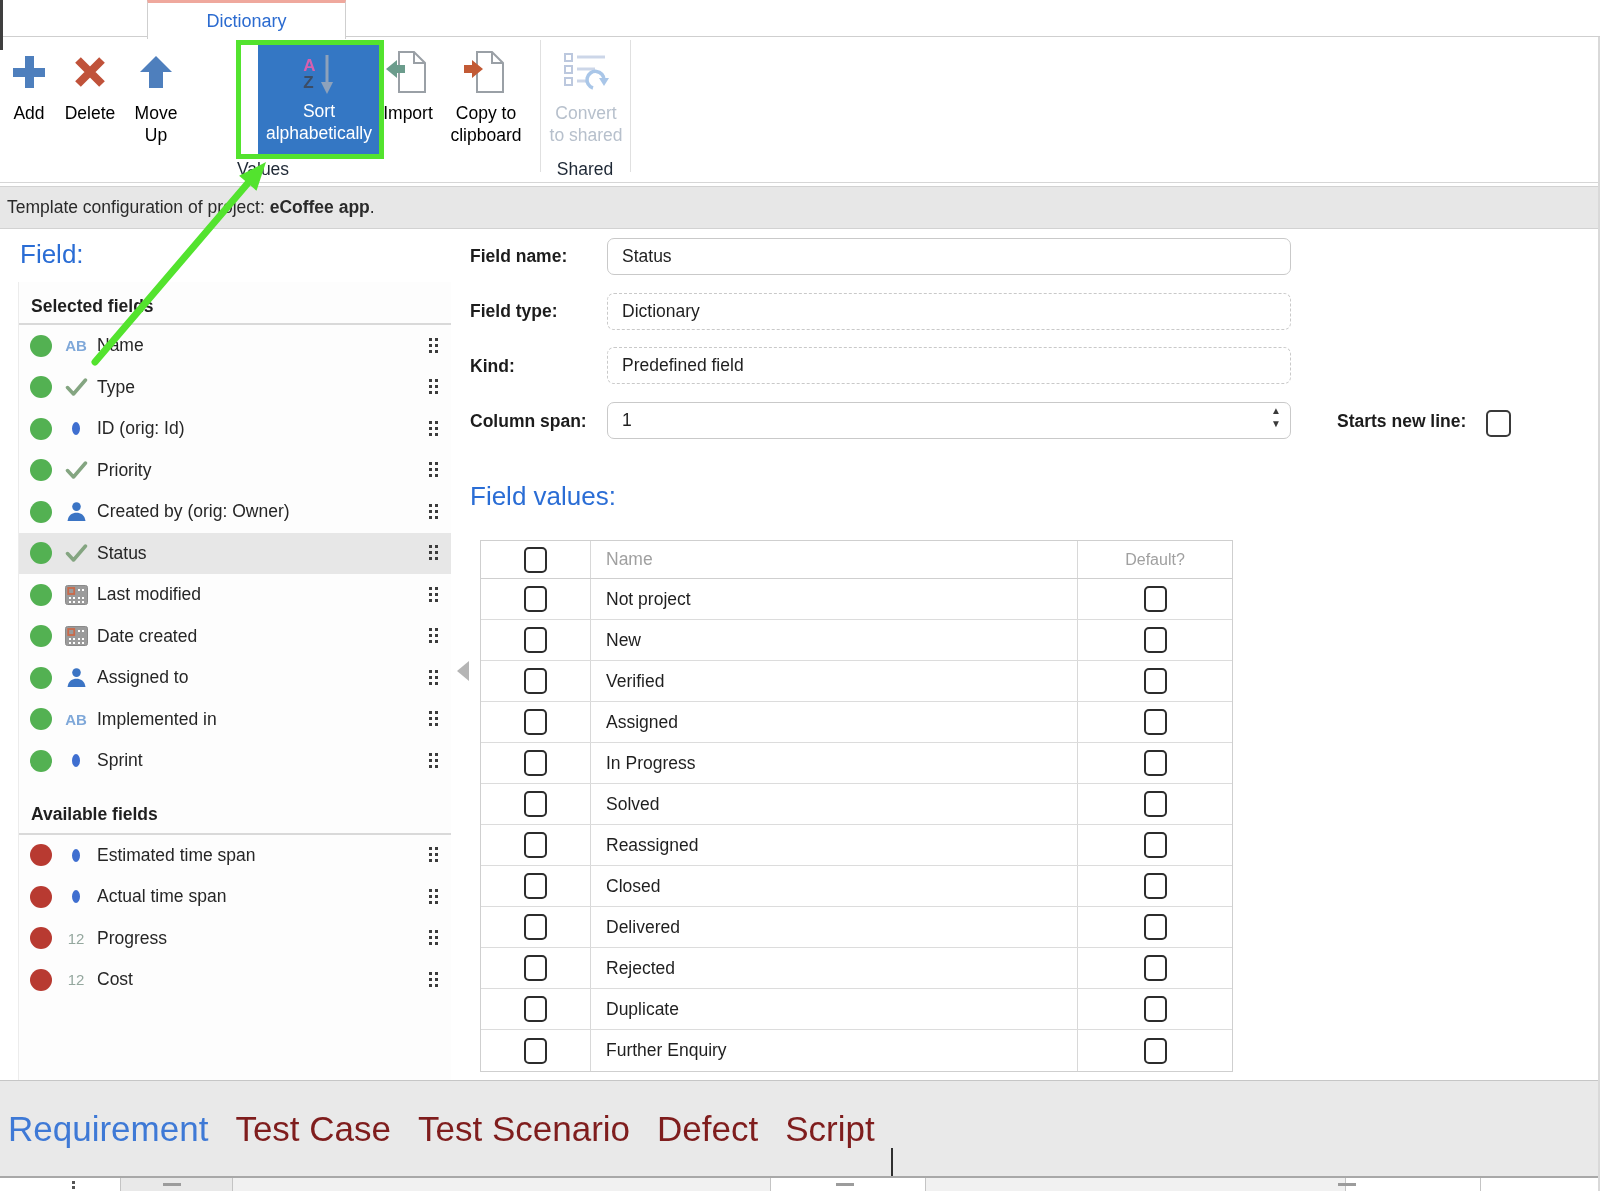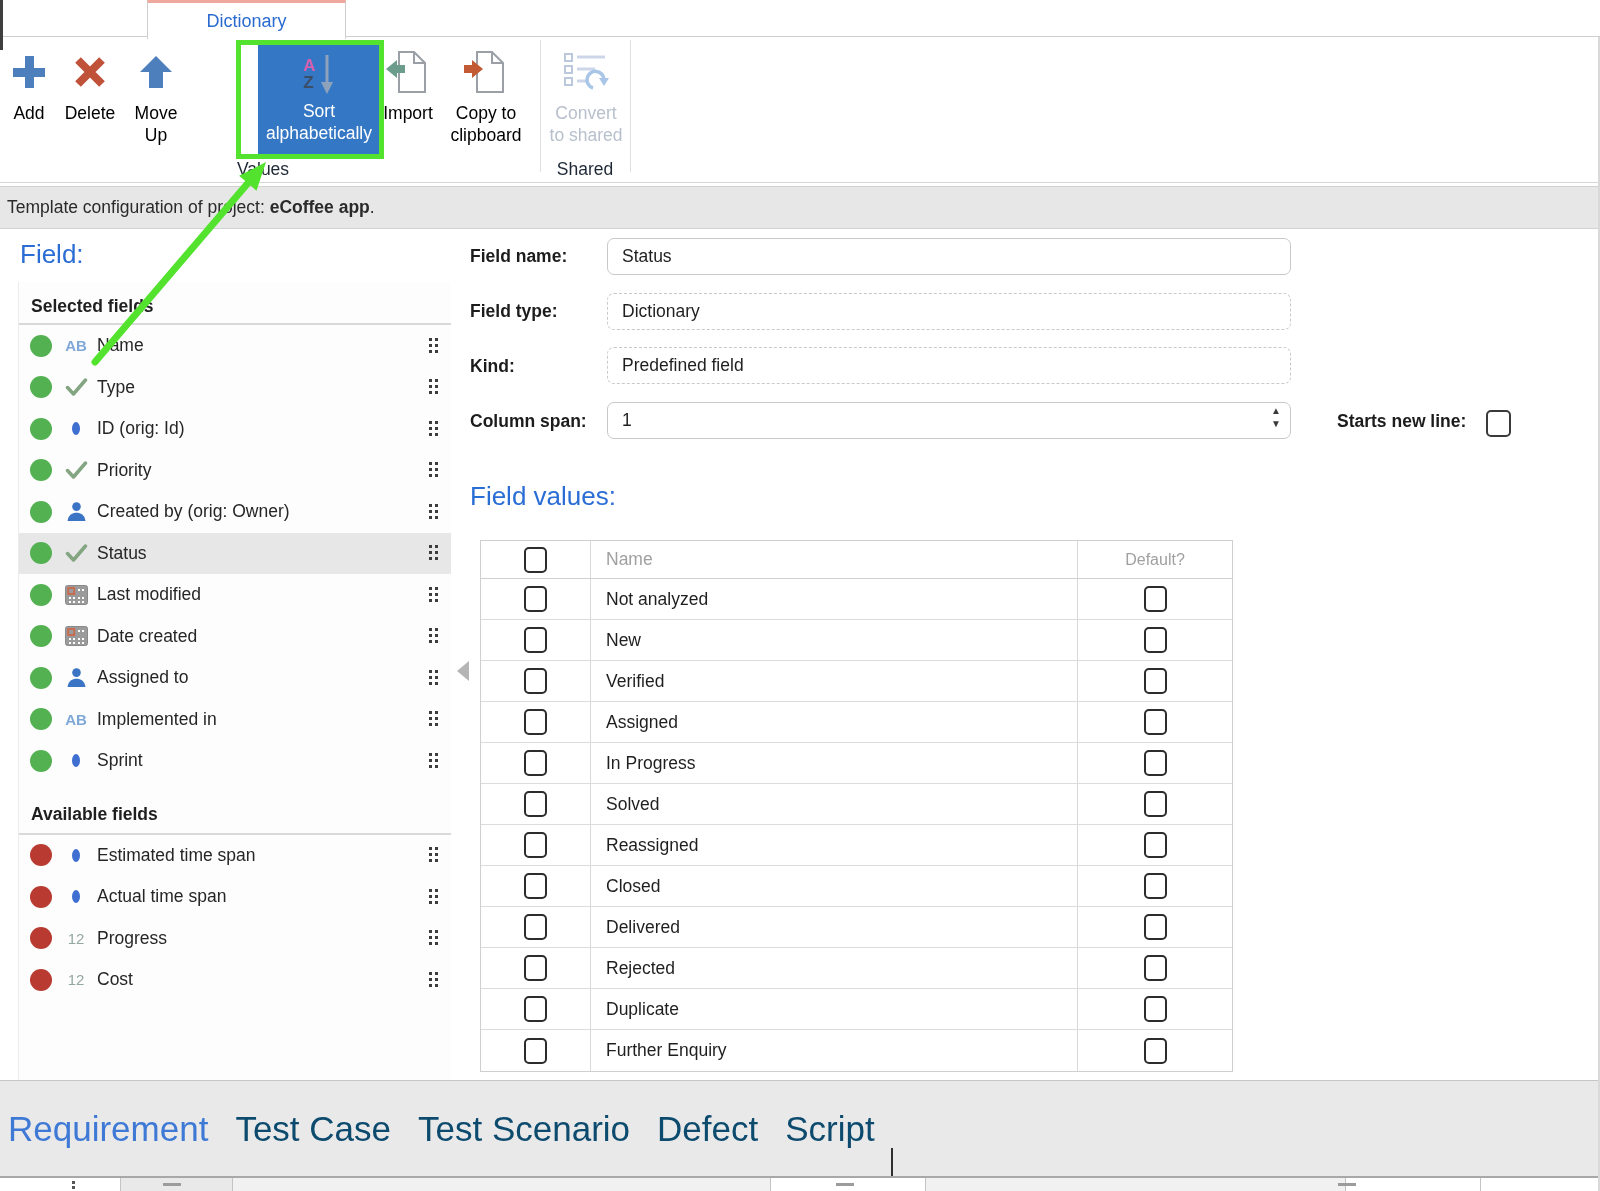--- a/index.html
+++ b/index.html
@@ -66,21 +66,21 @@
   .vrow.head { height:38px; border-bottom:1px solid #cfcfcf; color:#a0a0a0; }
   .vc { display:flex; align-items:center; border-right:1px solid #d8d8d8; }
   .vc:last-child { border-right:none; justify-content:center; }
   .vc.c1 { justify-content:center; }
   .vc.c2 { padding-left:15px; font-size:17.5px; color:#1f1f1f; }
   .vrow.head .vc.c2 { color:#a0a0a0; }
   .tcb { width:23px; height:26px; border:2px solid #2c2c2c; border-radius:5px; background:#fff; }
 
   
   .bottombar { position:absolute; left:0; top:1080px; width:1600px; height:96px; background:#e9e9e9; border-top:1px solid #c6c6c6; display:flex; align-items:center; gap:27px; padding-left:8px; }
-  .btab { font-size:35px; color:#0c4a6e; white-space:nowrap; }
+  .btab { font-size:35px; color:#7f1d1d; white-space:nowrap; }
   .btab.active { color:#3e79d6; }
   .caret { position:absolute; left:891px; top:1148px; width:2px; height:28px; background:#2f2f2f; }
 
   
   .bstrip { position:absolute; left:0; top:1176px; width:1600px; height:15px; background:#fff; border-top:2px solid #a8a8a8; }
   .bseg { position:absolute; top:0; height:15px; }
   .bline { position:absolute; top:0; width:1px; height:15px; background:#c4c4c4; }
   .bdash { position:absolute; top:5px; width:18px; height:3px; background:#9c9c9c; }
   .bhandle { position:absolute; left:72px; top:3px; width:3px; height:3px; background:#555; box-shadow:0 5px #555; }
 
@@ -438,21 +438,21 @@
             <span class="tcb"></span>
           </div>
         <div class="vc c2">Name</div>
         <div class="vc">Default?</div>
       </div>
       <div id="value-rows">
           <div class="vrow">
     <div class="vc c1">
               <span class="tcb"></span>
             </div>
-    <div class="vc c2">Not analyzed</div>
+    <div class="vc c2">Not project</div>
     <div class="vc">
               <span class="tcb"></span>
             </div>
   </div>
           <div class="vrow">
     <div class="vc c1">
               <span class="tcb"></span>
             </div>
     <div class="vc c2">New</div>
     <div class="vc">

